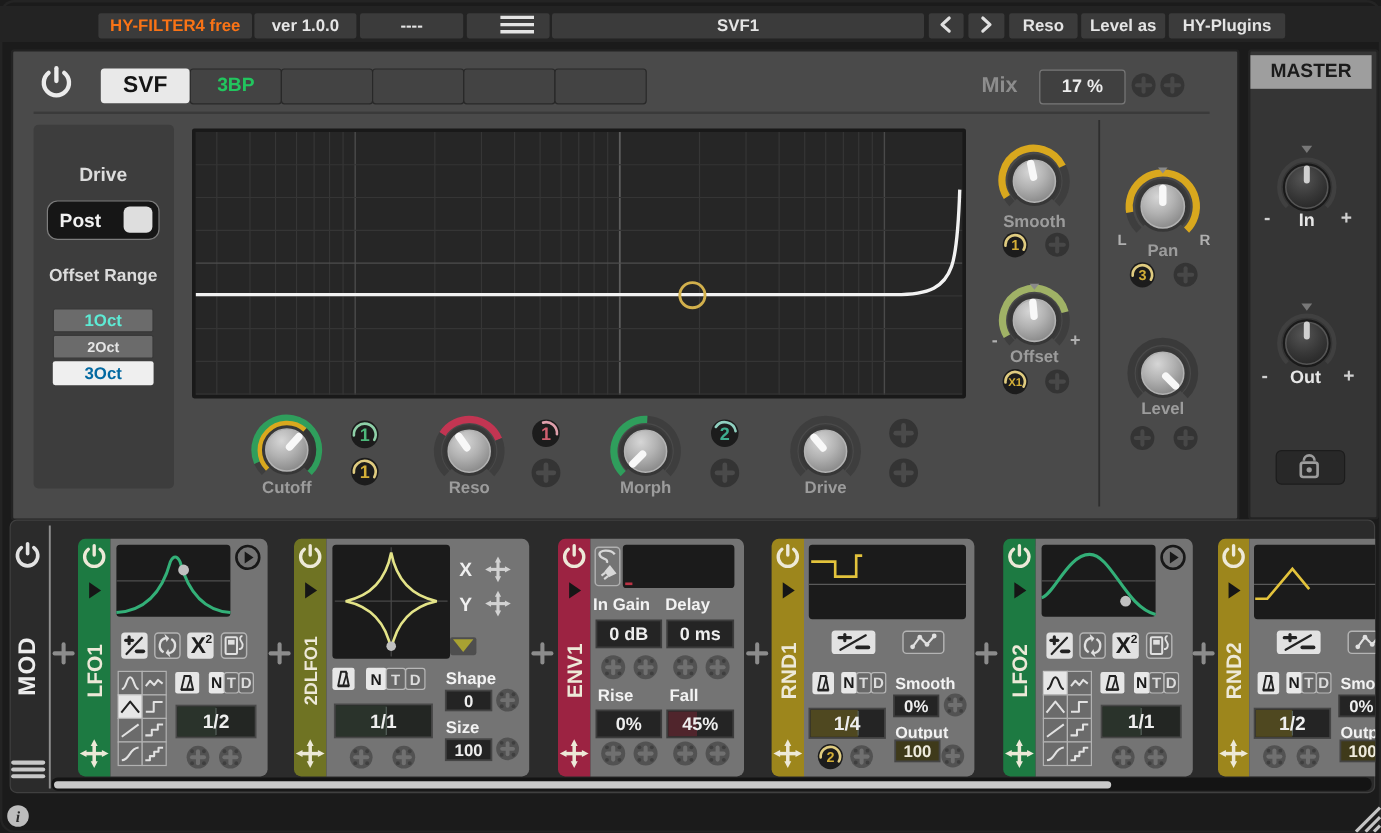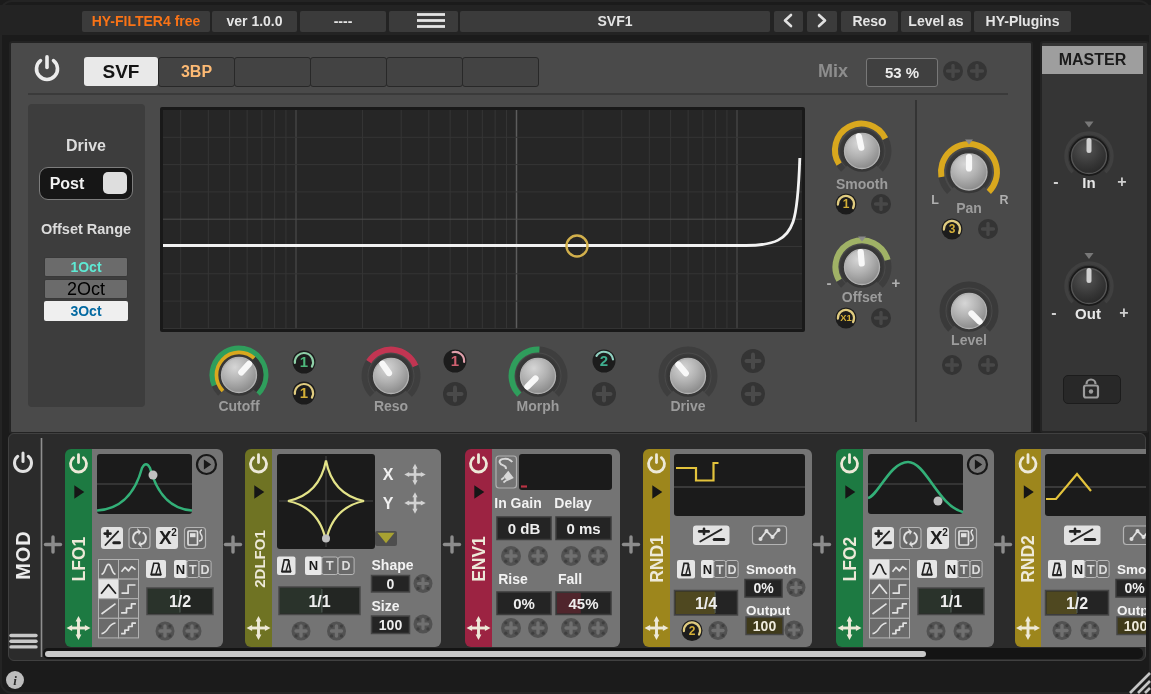--- a/index.html
+++ b/index.html
@@ -11,32 +11,32 @@
 <div style="position:absolute;left:300px;top:10.5px;width:86px;height:21px;background:#3b3b3b;border-radius:2px;display:flex;align-items:center;justify-content:center;color:#e4e4e4;font-weight:bold;font-size:14px">----</div>
 <div style="position:absolute;left:389px;top:10.5px;width:69px;height:21px;background:#3b3b3b;border-radius:2px;display:flex;align-items:center;justify-content:center;color:#e4e4e4;font-weight:bold;font-size:13px"></div>
 <div style="position:absolute;left:460px;top:10.5px;width:310px;height:21px;background:#3b3b3b;border-radius:2px;display:flex;align-items:center;justify-content:center;color:#e4e4e4;font-weight:bold;font-size:14px">SVF1</div>
 <div style="position:absolute;left:774px;top:10.5px;width:29px;height:21px;background:#3b3b3b;border-radius:2px;display:flex;align-items:center;justify-content:center;color:#e4e4e4;font-weight:bold;font-size:13px"></div>
 <div style="position:absolute;left:807px;top:10.5px;width:30px;height:21px;background:#3b3b3b;border-radius:2px;display:flex;align-items:center;justify-content:center;color:#e4e4e4;font-weight:bold;font-size:13px"></div>
 <div style="position:absolute;left:841px;top:10.5px;width:57px;height:21px;background:#3b3b3b;border-radius:2px;display:flex;align-items:center;justify-content:center;color:#e4e4e4;font-weight:bold;font-size:14px">Reso</div>
 <div style="position:absolute;left:901px;top:10.5px;width:70px;height:21px;background:#3b3b3b;border-radius:2px;display:flex;align-items:center;justify-content:center;color:#e4e4e4;font-weight:bold;font-size:14px">Level as</div>
 <div style="position:absolute;left:974px;top:10.5px;width:97px;height:21px;background:#3b3b3b;border-radius:2px;display:flex;align-items:center;justify-content:center;color:#e4e4e4;font-weight:bold;font-size:14px">HY-Plugins</div>
 <div style="position:absolute;left:9px;top:41px;width:1020px;height:389px;background:#4a4a4a;border:2px solid #232323;border-radius:3px"></div>
 <div style="position:absolute;left:84px;top:57px;width:74px;height:29px;background:#e9e9e9;border-radius:3px;display:flex;align-items:center;justify-content:center;color:#141414;font-weight:bold;font-size:19px;z-index:3">SVF</div>
-<div style="position:absolute;left:158px;top:57px;width:75px;height:28px;background:#434343;border:1px solid #282828;border-radius:3px;display:flex;align-items:center;justify-content:center;color:#fdba74;font-weight:bold;font-size:16px">3BP</div>
+<div style="position:absolute;left:158px;top:57px;width:75px;height:28px;background:#434343;border:1px solid #282828;border-radius:3px;display:flex;align-items:center;justify-content:center;color:#22c55e;font-weight:bold;font-size:16px">3BP</div>
 <div style="position:absolute;left:234px;top:57px;width:75px;height:28px;background:#434343;border:1px solid #282828;border-radius:3px;display:flex;align-items:center;justify-content:center;color:#dadada;font-weight:bold;font-size:16px"></div>
 <div style="position:absolute;left:310px;top:57px;width:75px;height:28px;background:#434343;border:1px solid #282828;border-radius:3px;display:flex;align-items:center;justify-content:center;color:#dadada;font-weight:bold;font-size:16px"></div>
 <div style="position:absolute;left:386px;top:57px;width:75px;height:28px;background:#434343;border:1px solid #282828;border-radius:3px;display:flex;align-items:center;justify-content:center;color:#dadada;font-weight:bold;font-size:16px"></div>
 <div style="position:absolute;left:462px;top:57px;width:75px;height:28px;background:#434343;border:1px solid #282828;border-radius:3px;display:flex;align-items:center;justify-content:center;color:#dadada;font-weight:bold;font-size:16px"></div>
 <div style="position:absolute;left:28px;top:93px;width:980px;height:2px;background:#3a3a3a"></div>
-<div style="position:absolute;left:866px;top:58px;width:70px;height:27px;background:#404040;border:1.5px solid #787878;border-radius:3px;display:flex;align-items:center;justify-content:center;color:#ececec;font-weight:bold;font-size:15px">53 %</div>
+<div style="position:absolute;left:866px;top:58px;width:70px;height:27px;background:#404040;border:1.5px solid #787878;border-radius:3px;display:flex;align-items:center;justify-content:center;color:#ececec;font-weight:bold;font-size:15px">17 %</div>
 <div style="position:absolute;left:28px;top:104px;width:117px;height:303px;background:#3d3d3d;border-radius:4px"></div>
 <div style="position:absolute;left:39px;top:167px;width:92px;height:31px;background:#161616;border:1.2px solid #7d7d7d;border-radius:9px"></div>
 <div style="position:absolute;left:103px;top:172px;width:24px;height:22px;background:#dedede;border-radius:5px"></div>
 <div style="position:absolute;left:44px;top:257px;width:84px;height:20px;background:#6b6b6b;border:1px solid #393939;border-radius:2px;box-sizing:border-box;display:flex;align-items:center;justify-content:center;color:#5eead4;font-weight:bold;font-size:14px">1Oct</div>
-<div style="position:absolute;left:44px;top:279px;width:84px;height:20px;background:#6b6b6b;border:1px solid #393939;border-radius:2px;box-sizing:border-box;display:flex;align-items:center;justify-content:center;color:#000000;font-weight:normal;font-size:18px">2Oct</div>
+<div style="position:absolute;left:44px;top:279px;width:84px;height:20px;background:#6b6b6b;border:1px solid #393939;border-radius:2px;box-sizing:border-box;display:flex;align-items:center;justify-content:center;color:#e5e5e5;font-weight:bold;font-size:12px">2Oct</div>
 <div style="position:absolute;left:44px;top:301px;width:84px;height:20px;background:#efefef;border-radius:2px;display:flex;align-items:center;justify-content:center;color:#0369a1;font-weight:bold;font-size:14px">3Oct</div>
 <div style="position:absolute;left:160px;top:107px;width:645px;height:225px;background:#191919;border-radius:2px"></div>
 <div style="position:absolute;left:163px;top:110px;width:639px;height:219px;background:#262626;overflow:hidden"></div>
 <svg style="position:absolute;left:163px;top:110px" width="639" height="219" viewBox="0 0 639 219">
     <line x1="17.7" y1="0" x2="17.7" y2="219" stroke="#363636" stroke-width="1"></line>
     <line x1="45.3" y1="0" x2="45.3" y2="219" stroke="#363636" stroke-width="1"></line>
     <line x1="66.6" y1="0" x2="66.6" y2="219" stroke="#363636" stroke-width="1"></line>
     <line x1="84.1" y1="0" x2="84.1" y2="219" stroke="#363636" stroke-width="1"></line>
     <line x1="98.8" y1="0" x2="98.8" y2="219" stroke="#363636" stroke-width="1"></line>
     <line x1="111.6" y1="0" x2="111.6" y2="219" stroke="#363636" stroke-width="1"></line>

